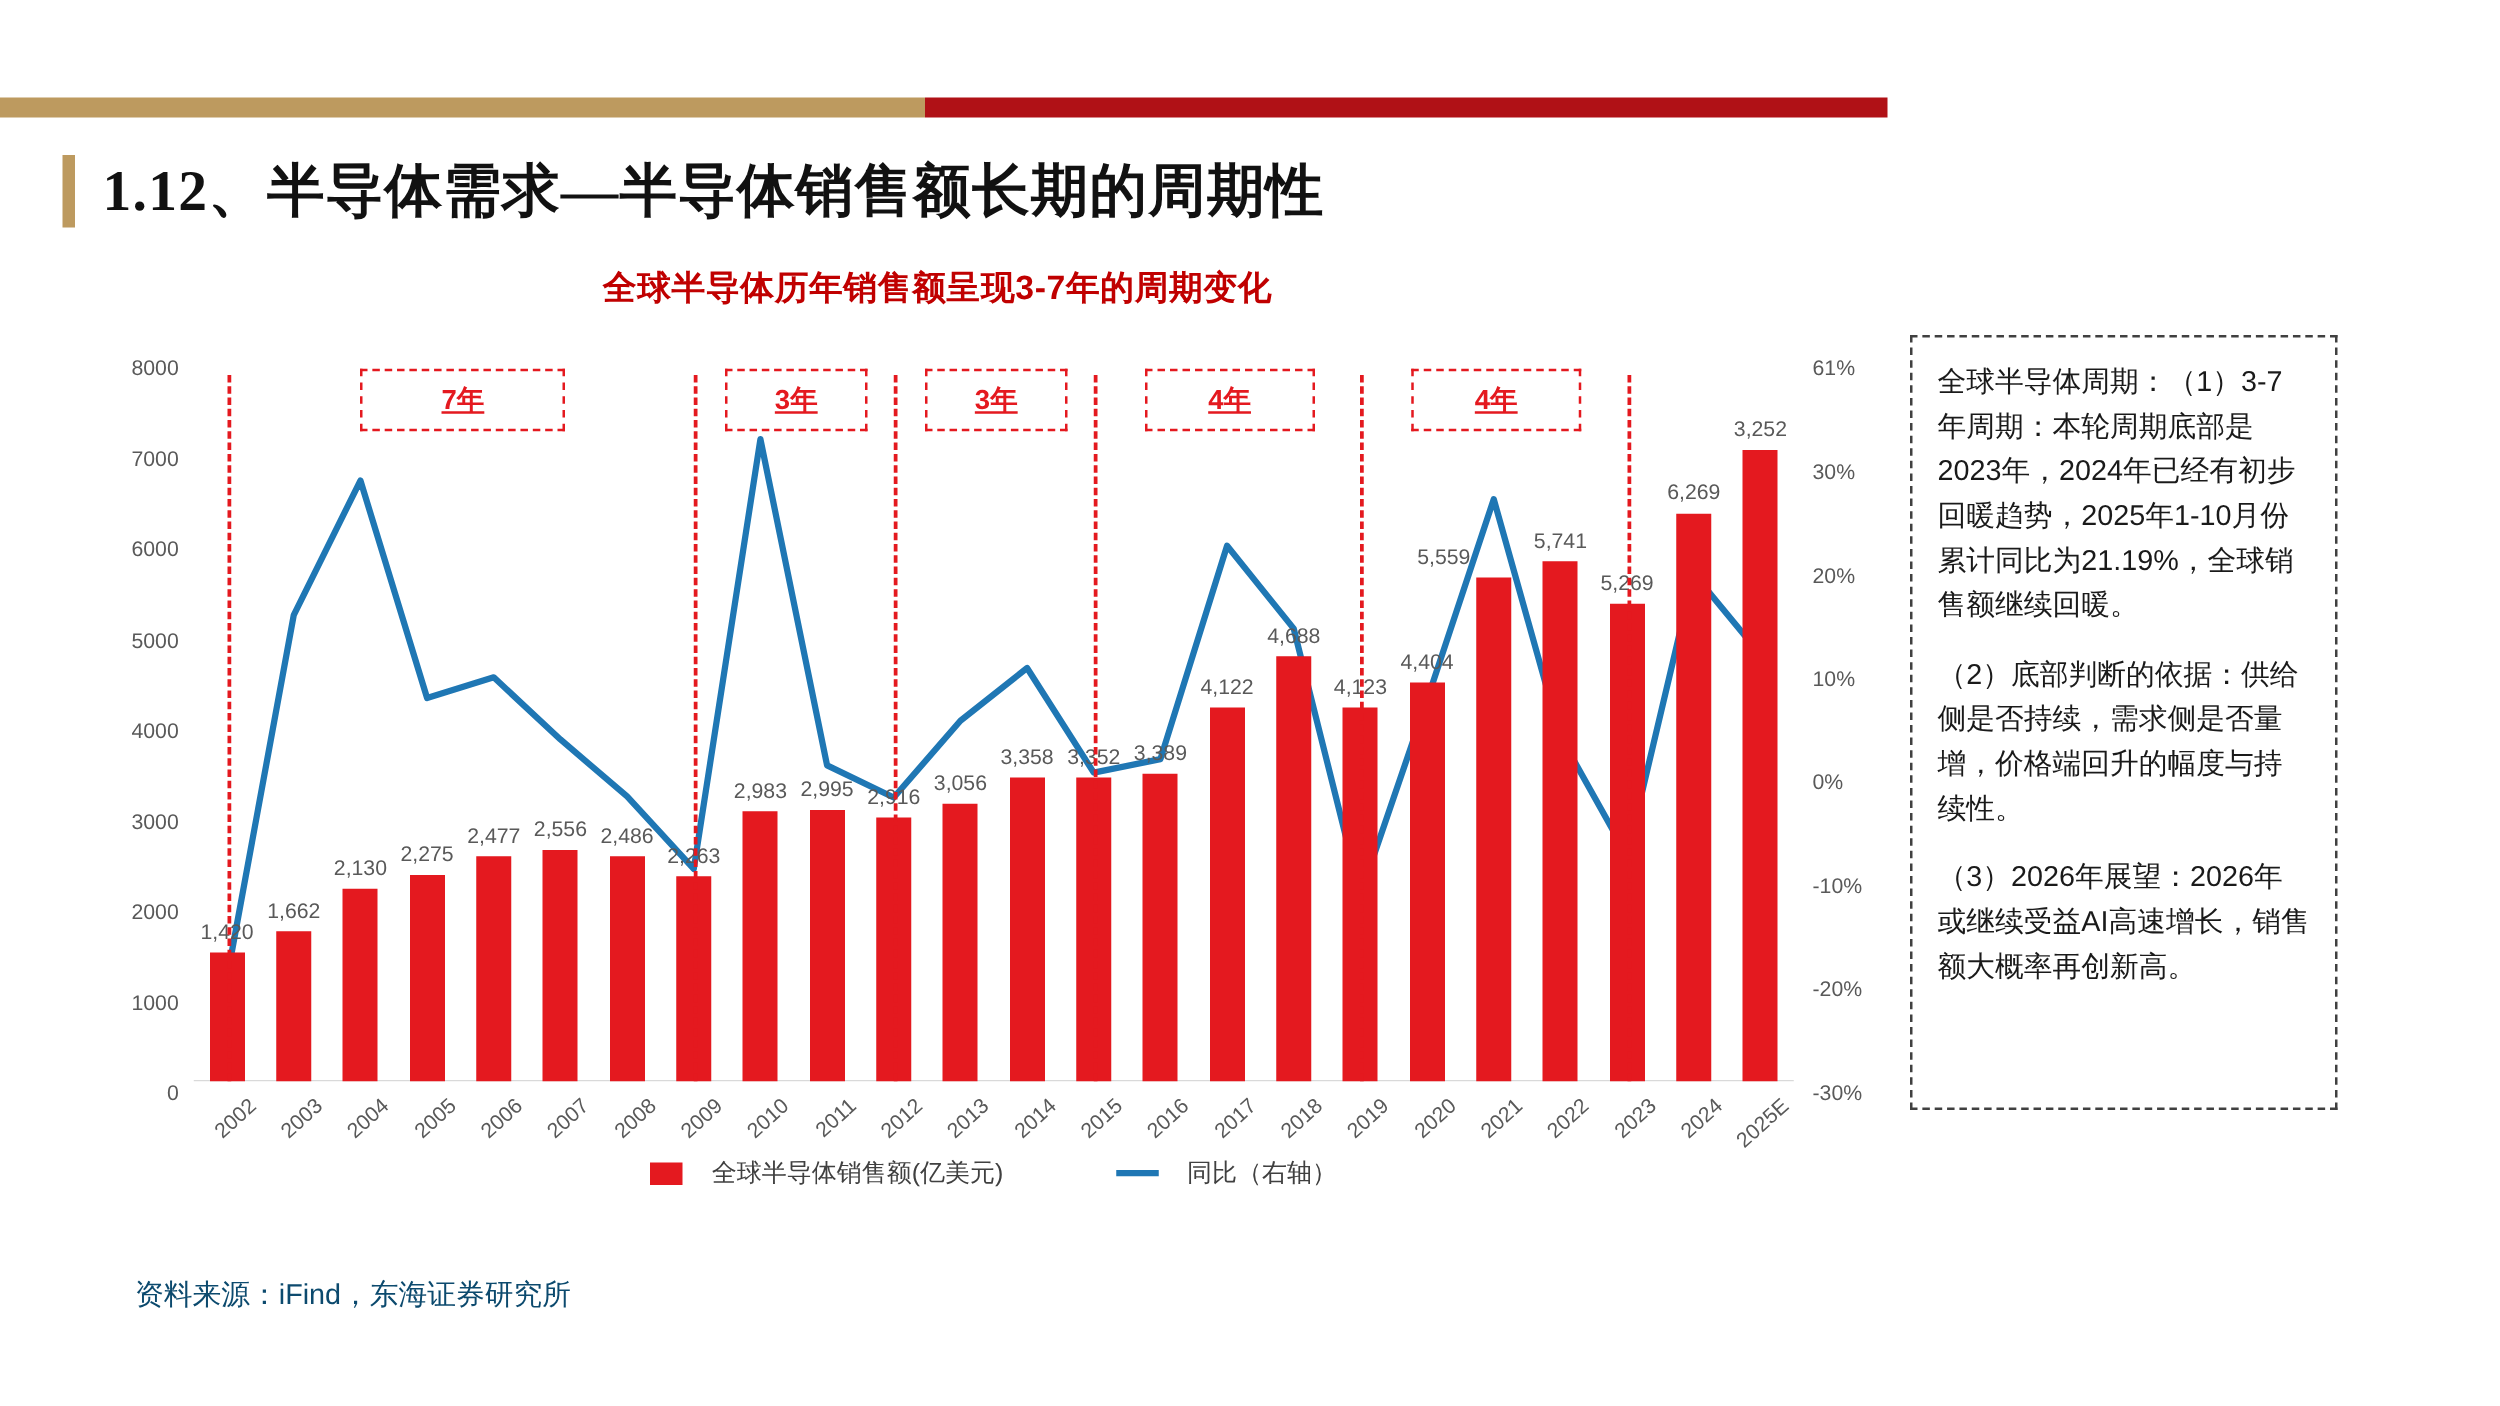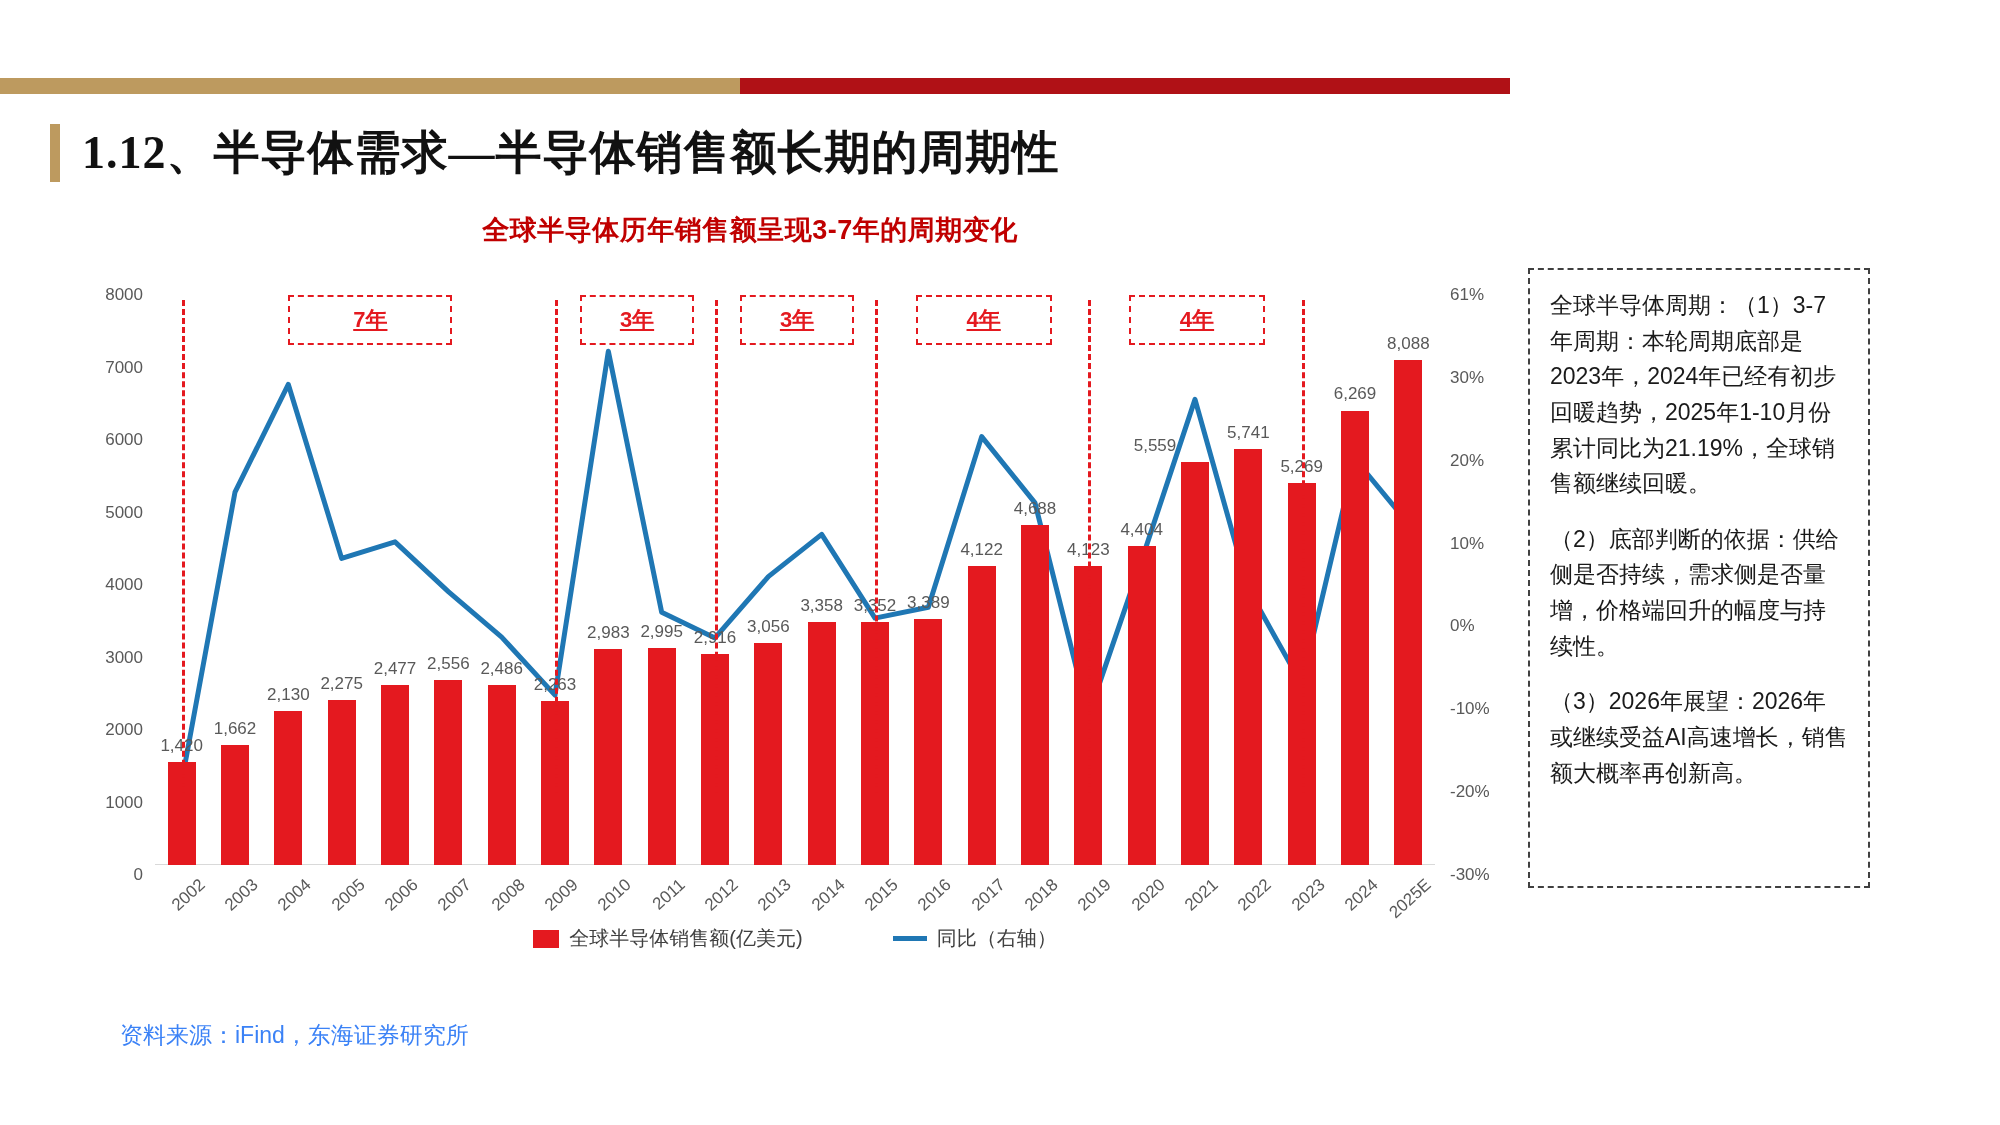--- a/index.html
+++ b/index.html
@@ -207,30 +207,30 @@
     position: absolute;
     left: 95px; top: 925px;
     width: 1400px;
     display: flex;
     justify-content: center;
     align-items: center;
     gap: 90px;
     font-size: 20px;
     color: #404040;
   }
-  .legend-item { display: flex; align-items: center; gap: 10px; }
+  .legend-item { display: flex; align-items: center; gap: 23px; }
   .legend-swatch-bar { width: 26px; height: 18px; background: #e4191f; }
   .legend-swatch-line { width: 34px; height: 5px; background: #1f77b4; }
 
   
   .source {
     position: absolute;
-    left: 120px; top: 1020px;
+    left: 108px; top: 1020px;
     font-size: 23px;
-    color: #3b82f6;
+    color: #0c4a6e;
   }
 
   
   .note {
     position: absolute;
     left: 1528px; top: 268px;
     width: 342px;
     height: 620px;
     border: 2px dashed #404040;
     padding: 18px 20px;
@@ -326,21 +326,21 @@
           <div class="bar-label" style="left: 986.667px; top: 234.71px;">4,404</div>
           <div class="bar" style="left: 1026.13px; width: 27.7333px; height: 403.027px; background: rgb(228, 25, 31);"></div>
           <div class="bar-label" style="left: 1000px; top: 150.972px;">5,559</div>
           <div class="bar" style="left: 1079.47px; width: 27.7333px; height: 416.222px; background: rgb(228, 25, 31);"></div>
           <div class="bar-label" style="left: 1093.33px; top: 137.778px;">5,741</div>
           <div class="bar" style="left: 1132.8px; width: 27.7333px; height: 382.002px; background: rgb(228, 25, 31);"></div>
           <div class="bar-label" style="left: 1146.67px; top: 171.998px;">5,269</div>
           <div class="bar" style="left: 1186.13px; width: 27.7333px; height: 454.502px; background: rgb(228, 25, 31);"></div>
           <div class="bar-label" style="left: 1200px; top: 99.4975px;">6,269</div>
           <div class="bar" style="left: 1239.47px; width: 27.7333px; height: 505.47px; background: rgb(228, 25, 31);"></div>
-          <div class="bar-label" style="left: 1253.33px; top: 48.53px;">8,088</div>
+          <div class="bar-label" style="left: 1253.33px; top: 48.53px;">3,252</div>
         </div>
     </div>
     <div class="xlabels" id="xlabels">
         <div class="xlabel" style="left: 40.6667px;">2002</div>
         <div class="xlabel" style="left: 94px;">2003</div>
         <div class="xlabel" style="left: 147.333px;">2004</div>
         <div class="xlabel" style="left: 200.667px;">2005</div>
         <div class="xlabel" style="left: 254px;">2006</div>
         <div class="xlabel" style="left: 307.333px;">2007</div>
         <div class="xlabel" style="left: 360.667px;">2008</div>

